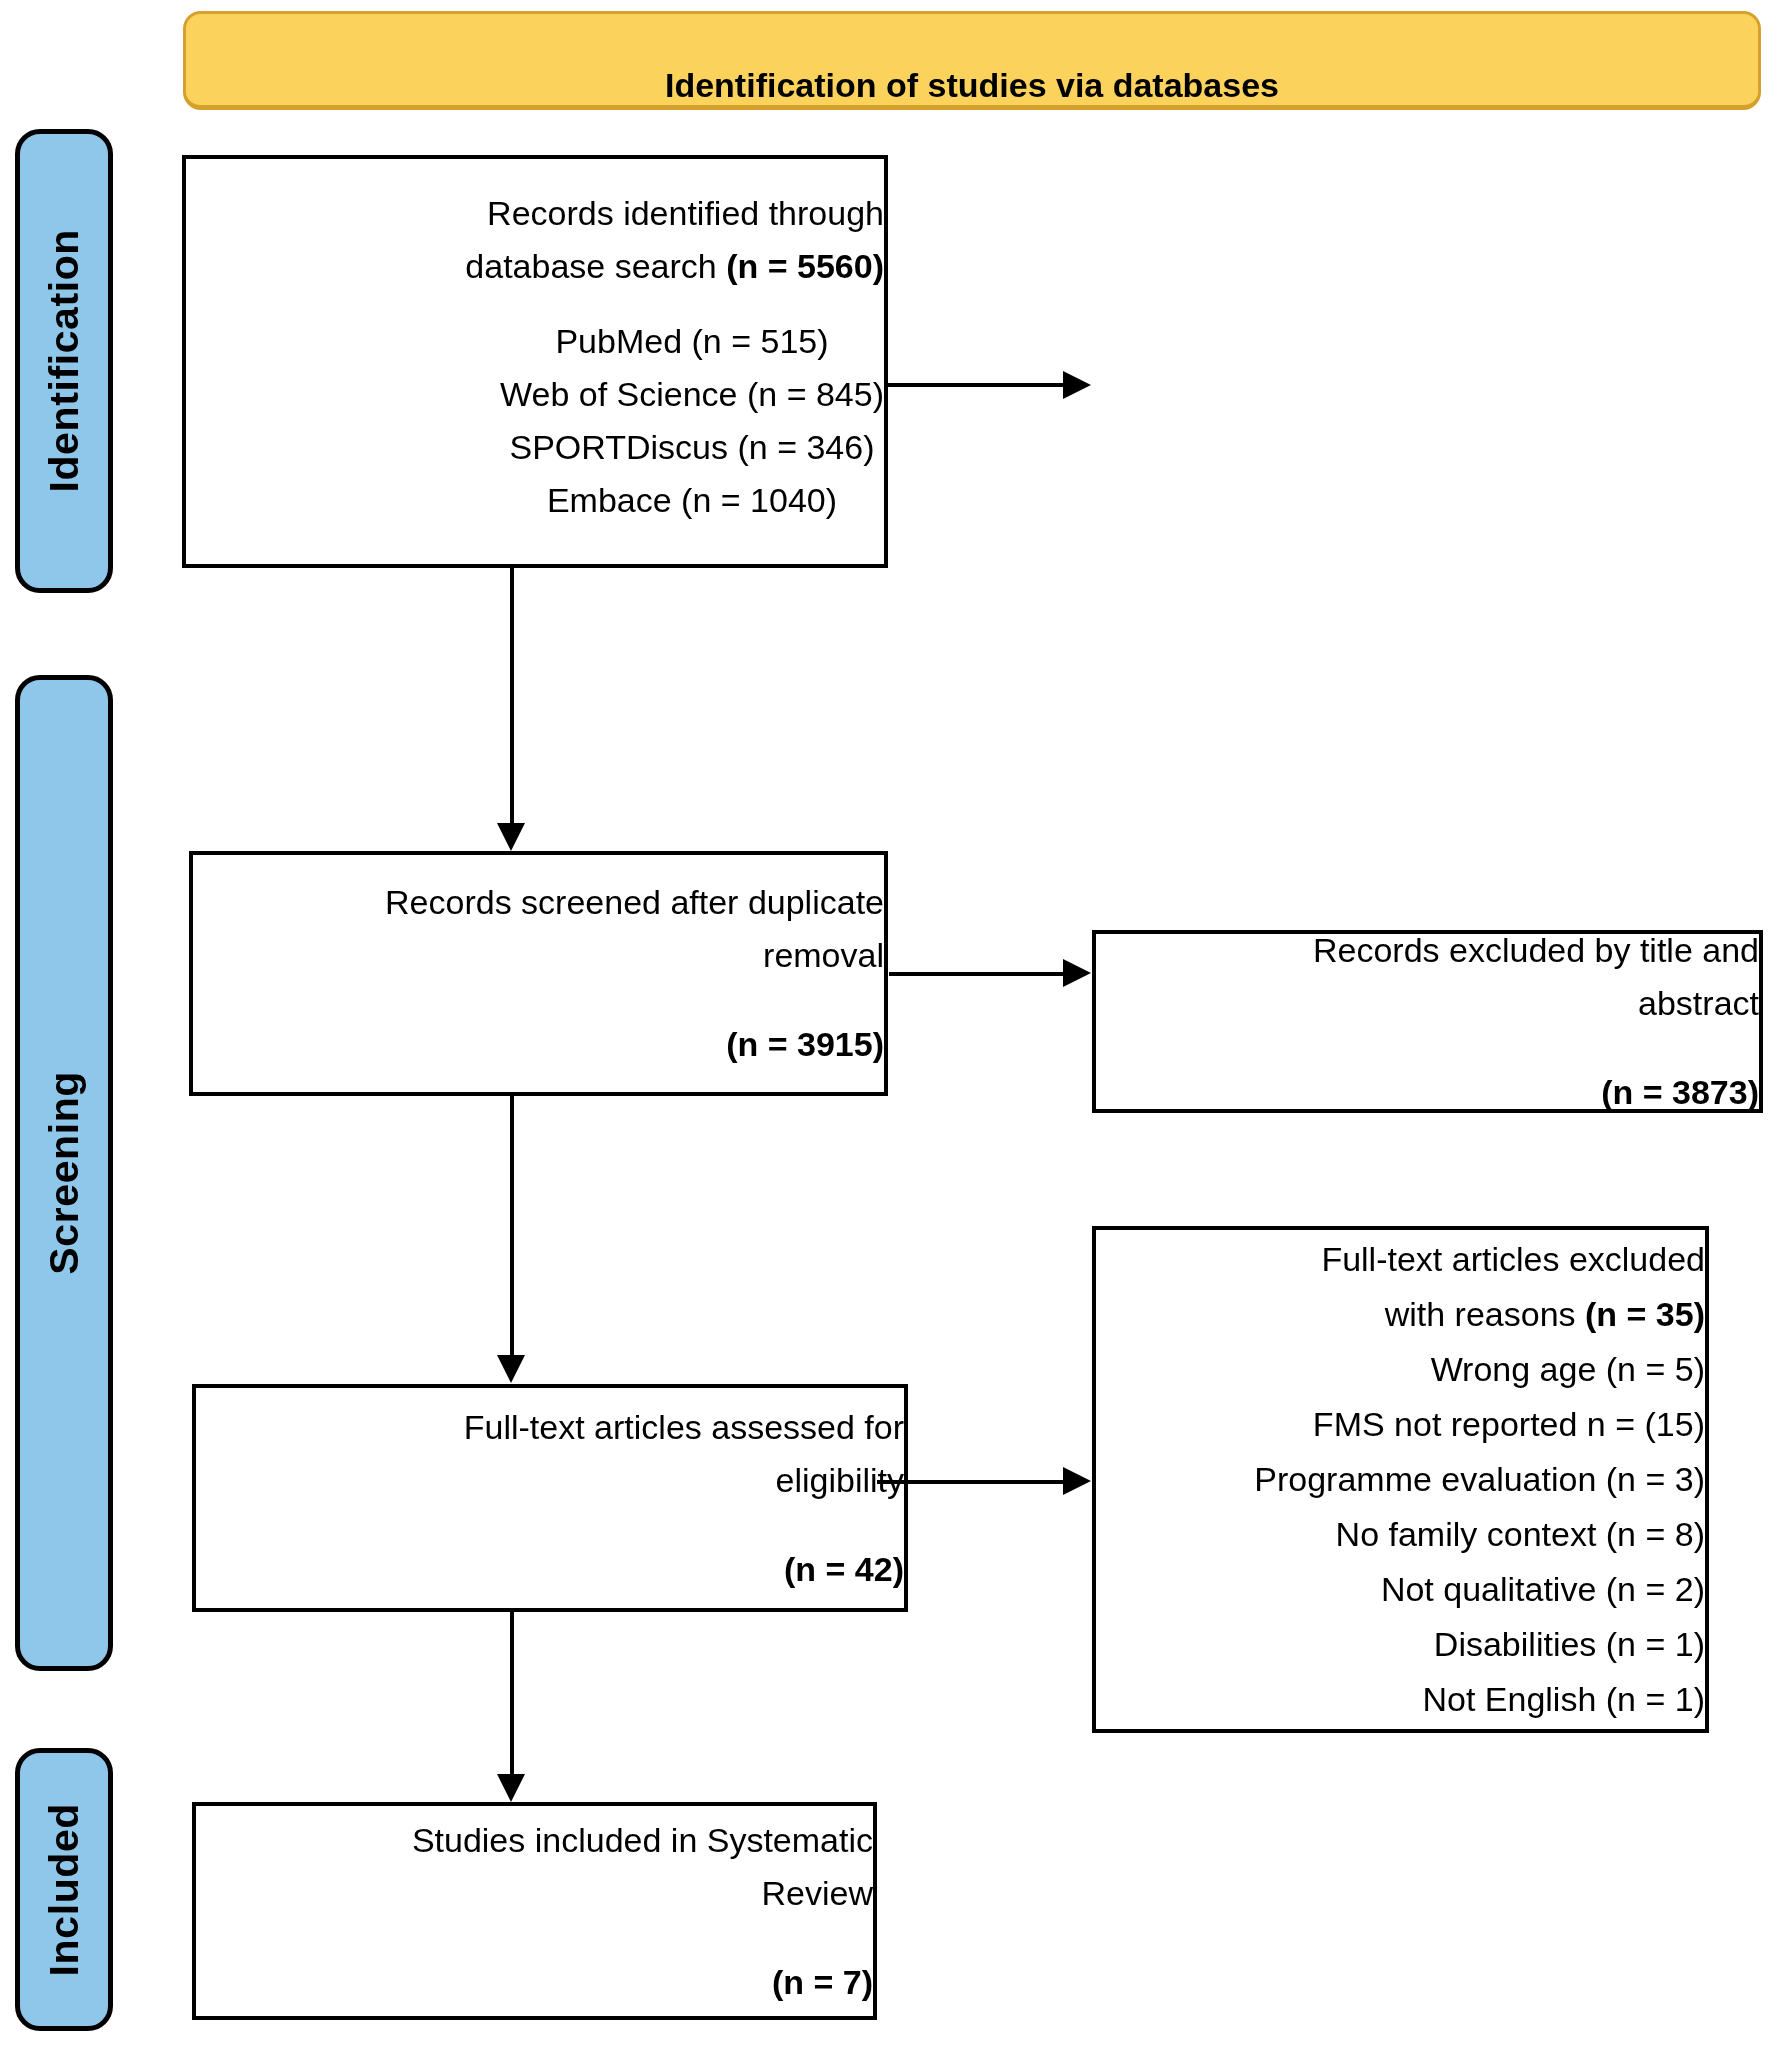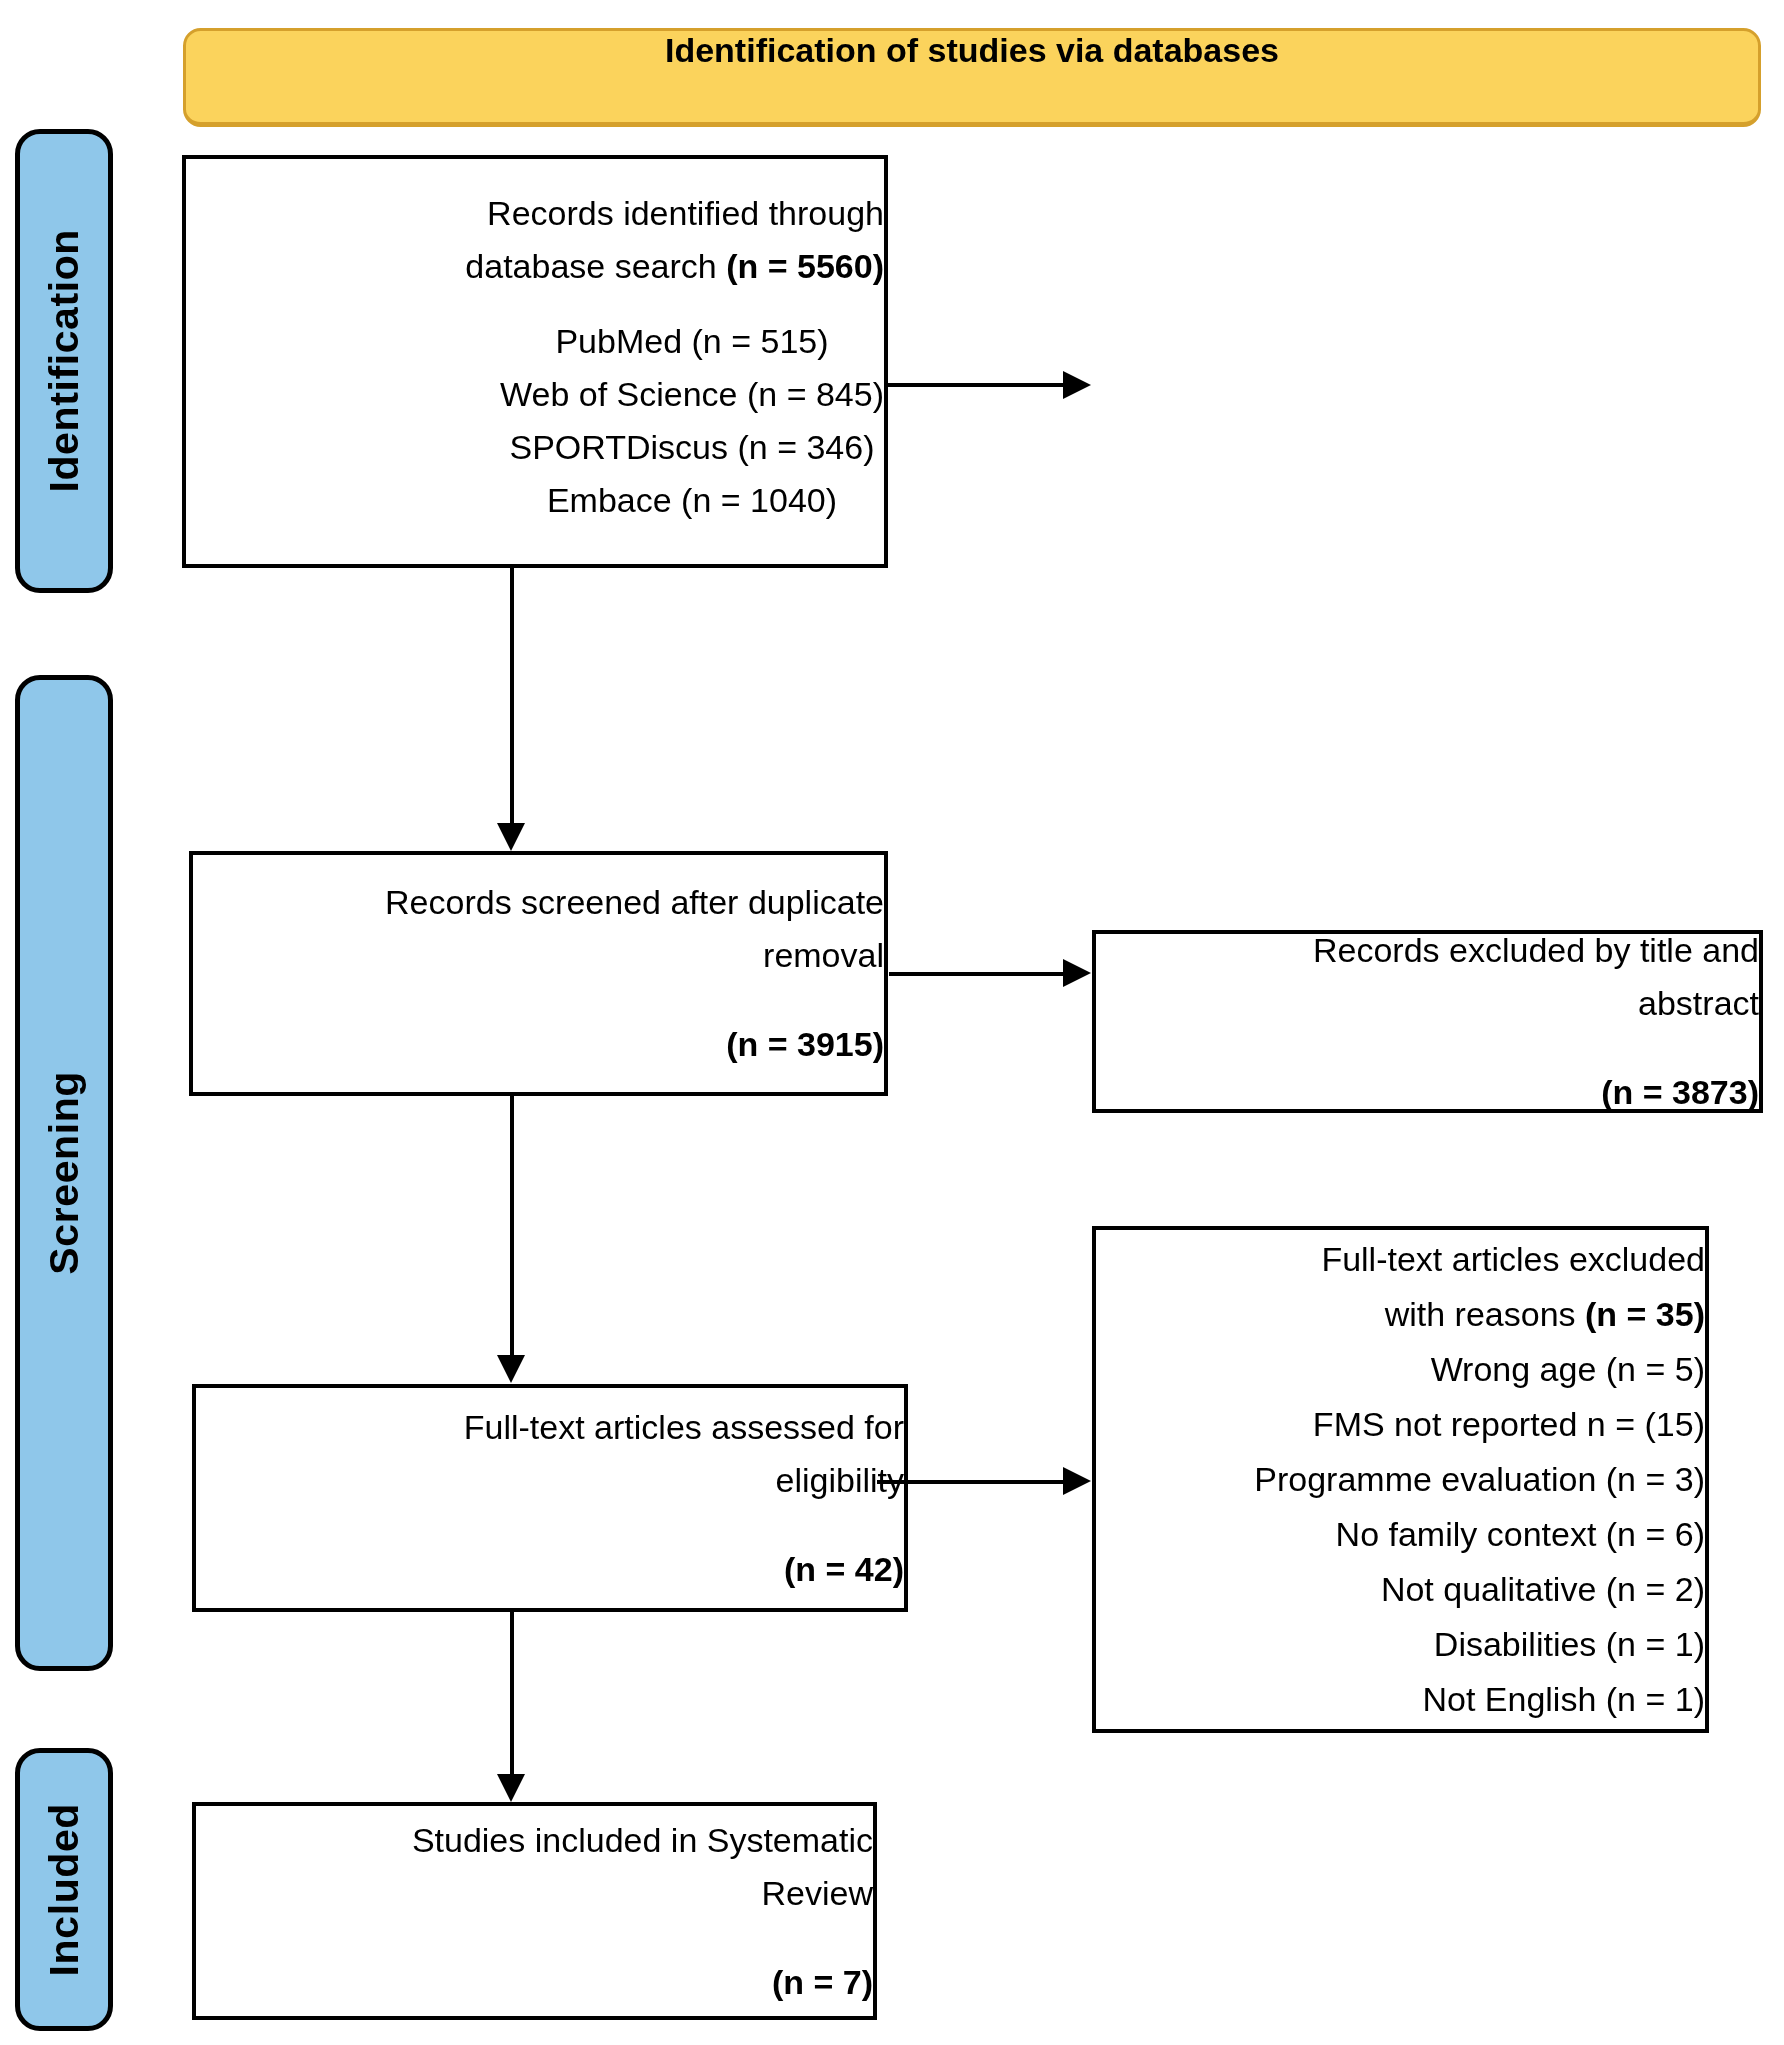--- a/index.html
+++ b/index.html
@@ -13,26 +13,26 @@
     width:1785px;height:2046px;
     background:#ffffff;
     font-family:"Liberation Sans", sans-serif;
     color:#000;
     position:relative;
   }
   .canvas{position:absolute;inset:0;background:#fff;}
 
   
   .title-banner{
-    position:absolute;left:183px;top:28px;width:1578px;height:99px;
+    position:absolute;left:183px;top:11px;width:1578px;height:99px;
     background:var(--title-fill);
     border:3.5px solid var(--title-border);
     border-bottom-width:5.9px;
     border-radius:17.7px;
-    display:flex;align-items:flex-start;justify-content:center;
+    display:flex;align-items:flex-end;justify-content:center;
     font-size:34px;font-weight:bold;
   }
 
   
   .stage{
     position:absolute;left:15.3px;width:98px;
     background:var(--stage-fill);
     border:5.3px solid #000;
     border-radius:25px;
     display:flex;align-items:center;justify-content:center;
@@ -133,21 +133,21 @@
     <div>eligibility</div>
     <div class="b">(n = 42)</div>
   </div>
 
   <div class="pbox rbox3">
     <div>Full-text articles excluded</div>
     <div><span>with reasons </span><span class="b">(n = 35)</span></div>
     <div>Wrong age (n = 5)</div>
     <div>FMS not reported n = (15)</div>
     <div>Programme evaluation (n = 3)</div>
-    <div>No family context (n = 6)</div>
+    <div>No family context (n = 8)</div>
     <div>Not qualitative (n = 2)</div>
     <div>Disabilities (n = 1)</div>
     <div>Not English (n = 1)</div>
   </div>
 
   <div class="pbox box4">
     <div>Studies included in Systematic</div>
     <div>Review</div>
     <div class="b">(n = 7)</div>
   </div>

